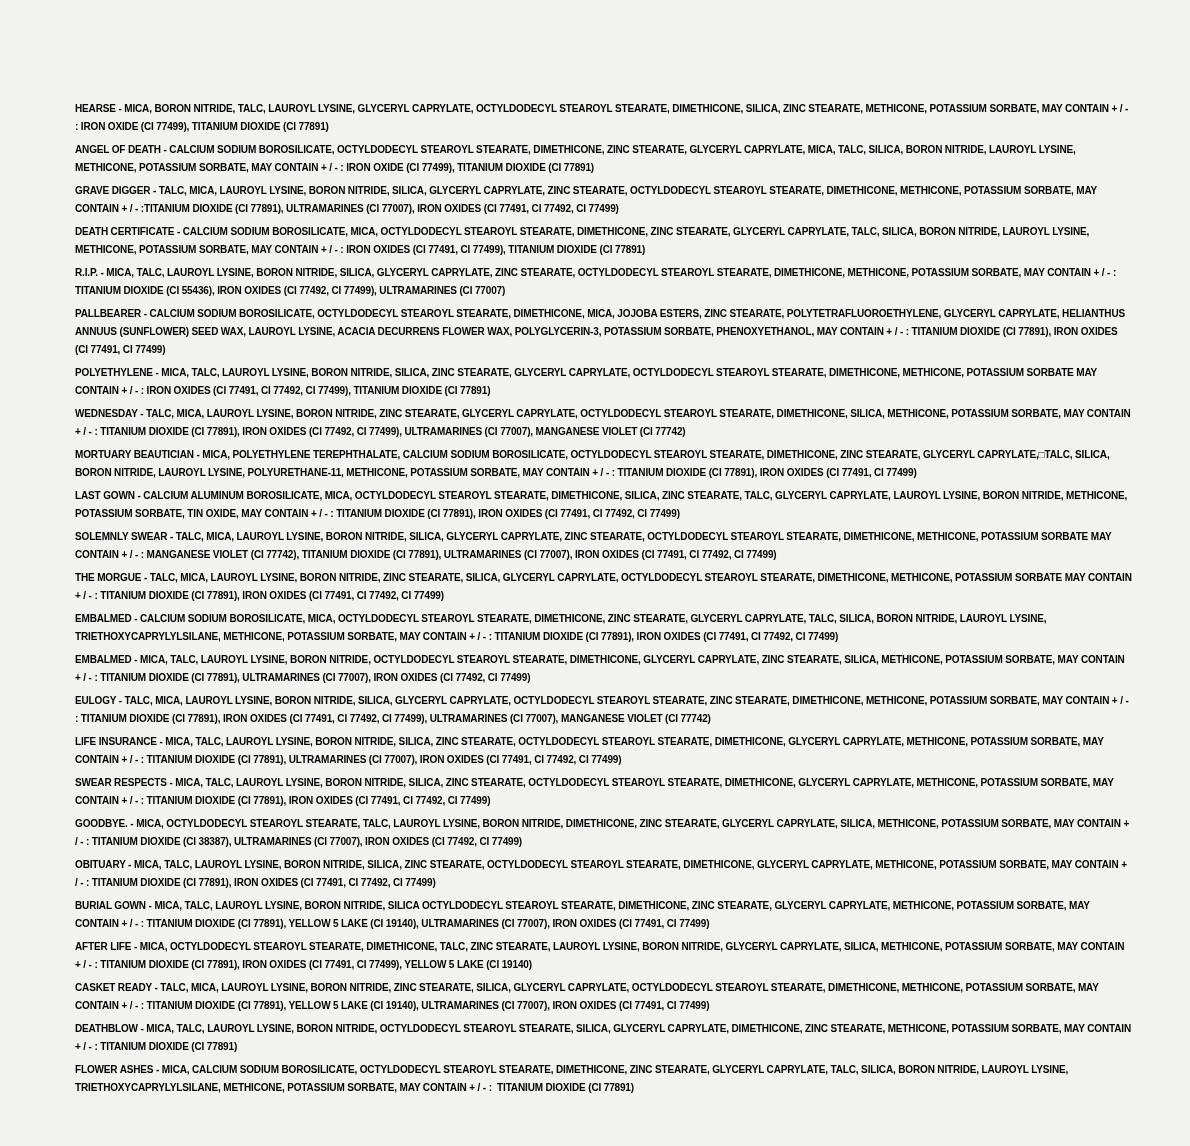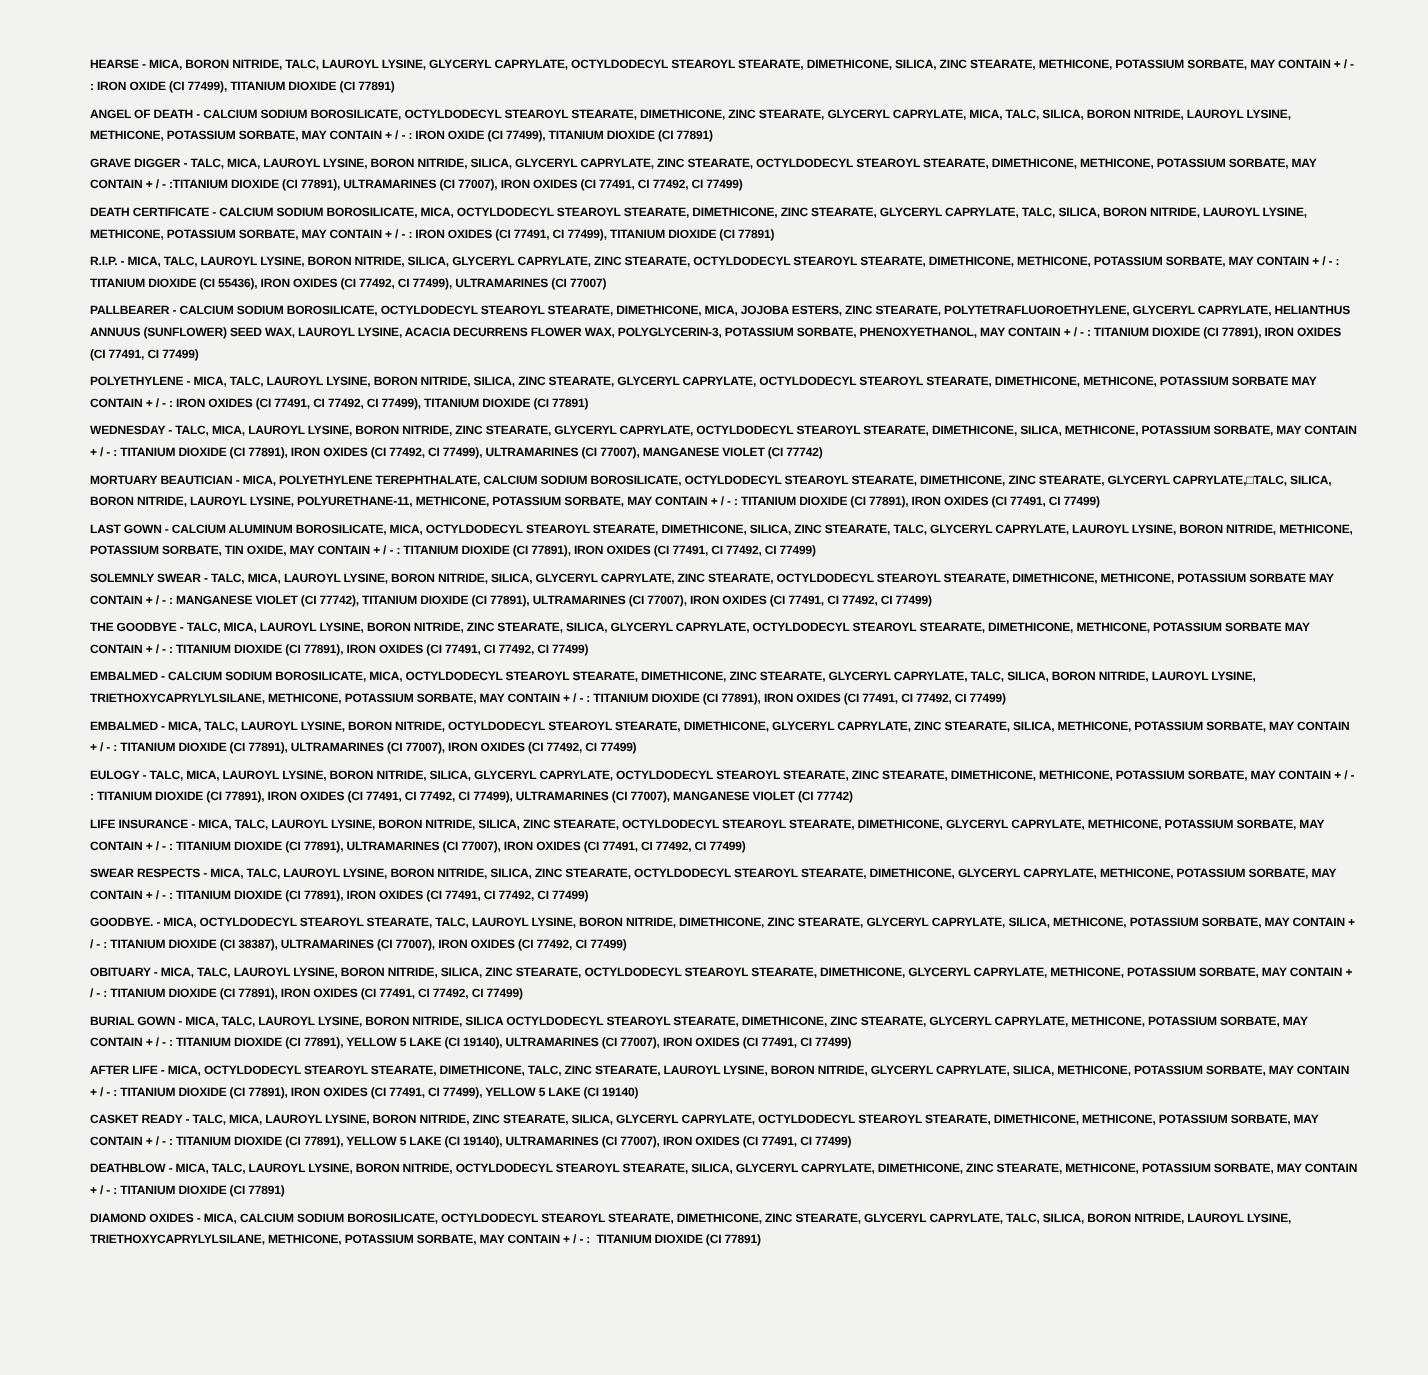--- a/index.html
+++ b/index.html
@@ -8,21 +8,21 @@
     background: #f2f2f1;
   }
   body {
     width: 1190px;
     height: 1146px;
     overflow: hidden;
   }
   .sheet {
     box-sizing: border-box;
     width: 1190px;
-    padding: 46px 58px 0 75px;
+    padding: 100px 58px 0 75px;
   }
   .entry {
     font-family: "Liberation Sans", sans-serif;
     font-weight: bold;
     font-size: 10px;
     line-height: 18px;
     letter-spacing: -0.15px;
     color: #000000;
     margin: 0 0 5px 0;
     white-space: pre-wrap;
@@ -36,26 +36,26 @@
     <p class="entry"><span>ANGEL OF DEATH</span><span> - </span><span>CALCIUM SODIUM BOROSILICATE, OCTYLDODECYL STEAROYL STEARATE, DIMETHICONE, ZINC STEARATE, GLYCERYL CAPRYLATE, MICA, TALC, SILICA, BORON NITRIDE, LAUROYL LYSINE, METHICONE, POTASSIUM SORBATE, MAY CONTAIN + / - : IRON OXIDE (CI 77499), TITANIUM DIOXIDE (CI 77891)</span></p>
     <p class="entry"><span>GRAVE DIGGER</span><span> - </span><span>TALC, MICA, LAUROYL LYSINE, BORON NITRIDE, SILICA, GLYCERYL CAPRYLATE, ZINC STEARATE, OCTYLDODECYL STEAROYL STEARATE, DIMETHICONE, METHICONE, POTASSIUM SORBATE, MAY CONTAIN + / - :TITANIUM DIOXIDE (CI 77891), ULTRAMARINES (CI 77007), IRON OXIDES (CI 77491, CI 77492, CI 77499)</span></p>
     <p class="entry"><span>DEATH CERTIFICATE</span><span> - </span><span>CALCIUM SODIUM BOROSILICATE, MICA, OCTYLDODECYL STEAROYL STEARATE, DIMETHICONE, ZINC STEARATE, GLYCERYL CAPRYLATE, TALC, SILICA, BORON NITRIDE, LAUROYL LYSINE, METHICONE, POTASSIUM SORBATE, MAY CONTAIN + / - : IRON OXIDES (CI 77491, CI 77499), TITANIUM DIOXIDE (CI 77891)</span></p>
     <p class="entry"><span>R.I.P.</span><span> - </span><span>MICA, TALC, LAUROYL LYSINE, BORON NITRIDE, SILICA, GLYCERYL CAPRYLATE, ZINC STEARATE, OCTYLDODECYL STEAROYL STEARATE, DIMETHICONE, METHICONE, POTASSIUM SORBATE, MAY CONTAIN + / - : TITANIUM DIOXIDE (CI 55436), IRON OXIDES (CI 77492, CI 77499), ULTRAMARINES (CI 77007)</span></p>
     <p class="entry"><span>PALLBEARER</span><span> - </span><span>CALCIUM SODIUM BOROSILICATE, OCTYLDODECYL STEAROYL STEARATE, DIMETHICONE, MICA, JOJOBA ESTERS, ZINC STEARATE, POLYTETRAFLUOROETHYLENE, GLYCERYL CAPRYLATE, HELIANTHUS ANNUUS (SUNFLOWER) SEED WAX, LAUROYL LYSINE, ACACIA DECURRENS FLOWER WAX, POLYGLYCERIN-3, POTASSIUM SORBATE, PHENOXYETHANOL, MAY CONTAIN + / - : TITANIUM DIOXIDE (CI 77891), IRON OXIDES (CI 77491, CI 77499)</span></p>
     <p class="entry"><span>POLYETHYLENE</span><span> - </span><span>MICA, TALC, LAUROYL LYSINE, BORON NITRIDE, SILICA, ZINC STEARATE, GLYCERYL CAPRYLATE, OCTYLDODECYL STEAROYL STEARATE, DIMETHICONE, METHICONE, POTASSIUM SORBATE MAY CONTAIN + / - : IRON OXIDES (CI 77491, CI 77492, CI 77499), TITANIUM DIOXIDE (CI 77891)</span></p>
     <p class="entry"><span>WEDNESDAY</span><span> - </span><span>TALC, MICA, LAUROYL LYSINE, BORON NITRIDE, ZINC STEARATE, GLYCERYL CAPRYLATE, OCTYLDODECYL STEAROYL STEARATE, DIMETHICONE, SILICA, METHICONE, POTASSIUM SORBATE, MAY CONTAIN + / - : TITANIUM DIOXIDE (CI 77891), IRON OXIDES (CI 77492, CI 77499), ULTRAMARINES (CI 77007), MANGANESE VIOLET (CI 77742)</span></p>
     <p class="entry"><span>MORTUARY BEAUTICIAN</span><span> - </span><span>MICA, POLYETHYLENE TEREPHTHALATE, CALCIUM SODIUM BOROSILICATE, OCTYLDODECYL STEAROYL STEARATE, DIMETHICONE, ZINC STEARATE, GLYCERYL CAPRYLATE,□TALC, SILICA, BORON NITRIDE, LAUROYL LYSINE, POLYURETHANE-11, METHICONE, POTASSIUM SORBATE, MAY CONTAIN + / - : TITANIUM DIOXIDE (CI 77891), IRON OXIDES (CI 77491, CI 77499)</span></p>
     <p class="entry"><span>LAST GOWN</span><span> - </span><span>CALCIUM ALUMINUM BOROSILICATE, MICA, OCTYLDODECYL STEAROYL STEARATE, DIMETHICONE, SILICA, ZINC STEARATE, TALC, GLYCERYL CAPRYLATE, LAUROYL LYSINE, BORON NITRIDE, METHICONE, POTASSIUM SORBATE, TIN OXIDE, MAY CONTAIN + / - : TITANIUM DIOXIDE (CI 77891), IRON OXIDES (CI 77491, CI 77492, CI 77499)</span></p>
     <p class="entry"><span>SOLEMNLY SWEAR</span><span> - </span><span>TALC, MICA, LAUROYL LYSINE, BORON NITRIDE, SILICA, GLYCERYL CAPRYLATE, ZINC STEARATE, OCTYLDODECYL STEAROYL STEARATE, DIMETHICONE, METHICONE, POTASSIUM SORBATE MAY CONTAIN + / - : MANGANESE VIOLET (CI 77742), TITANIUM DIOXIDE (CI 77891), ULTRAMARINES (CI 77007), IRON OXIDES (CI 77491, CI 77492, CI 77499)</span></p>
-    <p class="entry"><span>THE GOODBYE</span><span> - </span><span>TALC, MICA, LAUROYL LYSINE, BORON NITRIDE, ZINC STEARATE, SILICA, GLYCERYL CAPRYLATE, OCTYLDODECYL STEAROYL STEARATE, DIMETHICONE, METHICONE, POTASSIUM SORBATE MAY CONTAIN + / - : TITANIUM DIOXIDE (CI 77891), IRON OXIDES (CI 77491, CI 77492, CI 77499)</span></p>
+    <p class="entry"><span>THE MORGUE</span><span> - </span><span>TALC, MICA, LAUROYL LYSINE, BORON NITRIDE, ZINC STEARATE, SILICA, GLYCERYL CAPRYLATE, OCTYLDODECYL STEAROYL STEARATE, DIMETHICONE, METHICONE, POTASSIUM SORBATE MAY CONTAIN + / - : TITANIUM DIOXIDE (CI 77891), IRON OXIDES (CI 77491, CI 77492, CI 77499)</span></p>
     <p class="entry"><span>EMBALMED</span><span> - </span><span>CALCIUM SODIUM BOROSILICATE, MICA, OCTYLDODECYL STEAROYL STEARATE, DIMETHICONE, ZINC STEARATE, GLYCERYL CAPRYLATE, TALC, SILICA, BORON NITRIDE, LAUROYL LYSINE, TRIETHOXYCAPRYLYLSILANE, METHICONE, POTASSIUM SORBATE, MAY CONTAIN + / - : TITANIUM DIOXIDE (CI 77891), IRON OXIDES (CI 77491, CI 77492, CI 77499)</span></p>
     <p class="entry"><span>EMBALMED</span><span> - </span><span>MICA, TALC, LAUROYL LYSINE, BORON NITRIDE, OCTYLDODECYL STEAROYL STEARATE, DIMETHICONE, GLYCERYL CAPRYLATE, ZINC STEARATE, SILICA, METHICONE, POTASSIUM SORBATE, MAY CONTAIN + / - : TITANIUM DIOXIDE (CI 77891), ULTRAMARINES (CI 77007), IRON OXIDES (CI 77492, CI 77499)</span></p>
     <p class="entry"><span>EULOGY</span><span> - </span><span>TALC, MICA, LAUROYL LYSINE, BORON NITRIDE, SILICA, GLYCERYL CAPRYLATE, OCTYLDODECYL STEAROYL STEARATE, ZINC STEARATE, DIMETHICONE, METHICONE, POTASSIUM SORBATE, MAY CONTAIN + / - : TITANIUM DIOXIDE (CI 77891), IRON OXIDES (CI 77491, CI 77492, CI 77499), ULTRAMARINES (CI 77007), MANGANESE VIOLET (CI 77742)</span></p>
     <p class="entry"><span>LIFE INSURANCE</span><span> - </span><span>MICA, TALC, LAUROYL LYSINE, BORON NITRIDE, SILICA, ZINC STEARATE, OCTYLDODECYL STEAROYL STEARATE, DIMETHICONE, GLYCERYL CAPRYLATE, METHICONE, POTASSIUM SORBATE, MAY CONTAIN + / - : TITANIUM DIOXIDE (CI 77891), ULTRAMARINES (CI 77007), IRON OXIDES (CI 77491, CI 77492, CI 77499)</span></p>
     <p class="entry"><span>SWEAR RESPECTS</span><span> - </span><span>MICA, TALC, LAUROYL LYSINE, BORON NITRIDE, SILICA, ZINC STEARATE, OCTYLDODECYL STEAROYL STEARATE, DIMETHICONE, GLYCERYL CAPRYLATE, METHICONE, POTASSIUM SORBATE, MAY CONTAIN + / - : TITANIUM DIOXIDE (CI 77891), IRON OXIDES (CI 77491, CI 77492, CI 77499)</span></p>
     <p class="entry"><span>GOODBYE.</span><span> - </span><span>MICA, OCTYLDODECYL STEAROYL STEARATE, TALC, LAUROYL LYSINE, BORON NITRIDE, DIMETHICONE, ZINC STEARATE, GLYCERYL CAPRYLATE, SILICA, METHICONE, POTASSIUM SORBATE, MAY CONTAIN + / - : TITANIUM DIOXIDE (CI 38387), ULTRAMARINES (CI 77007), IRON OXIDES (CI 77492, CI 77499)</span></p>
     <p class="entry"><span>OBITUARY</span><span> - </span><span>MICA, TALC, LAUROYL LYSINE, BORON NITRIDE, SILICA, ZINC STEARATE, OCTYLDODECYL STEAROYL STEARATE, DIMETHICONE, GLYCERYL CAPRYLATE, METHICONE, POTASSIUM SORBATE, MAY CONTAIN + / - : TITANIUM DIOXIDE (CI 77891), IRON OXIDES (CI 77491, CI 77492, CI 77499)</span></p>
     <p class="entry"><span>BURIAL GOWN</span><span> - </span><span>MICA, TALC, LAUROYL LYSINE, BORON NITRIDE, SILICA OCTYLDODECYL STEAROYL STEARATE, DIMETHICONE, ZINC STEARATE, GLYCERYL CAPRYLATE, METHICONE, POTASSIUM SORBATE, MAY CONTAIN + / - : TITANIUM DIOXIDE (CI 77891), YELLOW 5 LAKE (CI 19140), ULTRAMARINES (CI 77007), IRON OXIDES (CI 77491, CI 77499)</span></p>
     <p class="entry"><span>AFTER LIFE</span><span> - </span><span>MICA, OCTYLDODECYL STEAROYL STEARATE, DIMETHICONE, TALC, ZINC STEARATE, LAUROYL LYSINE, BORON NITRIDE, GLYCERYL CAPRYLATE, SILICA, METHICONE, POTASSIUM SORBATE, MAY CONTAIN + / - : TITANIUM DIOXIDE (CI 77891), IRON OXIDES (CI 77491, CI 77499), YELLOW 5 LAKE (CI 19140)</span></p>
     <p class="entry"><span>CASKET READY</span><span> - </span><span>TALC, MICA, LAUROYL LYSINE, BORON NITRIDE, ZINC STEARATE, SILICA, GLYCERYL CAPRYLATE, OCTYLDODECYL STEAROYL STEARATE, DIMETHICONE, METHICONE, POTASSIUM SORBATE, MAY CONTAIN + / - : TITANIUM DIOXIDE (CI 77891), YELLOW 5 LAKE (CI 19140), ULTRAMARINES (CI 77007), IRON OXIDES (CI 77491, CI 77499)</span></p>
     <p class="entry"><span>DEATHBLOW</span><span> - </span><span>MICA, TALC, LAUROYL LYSINE, BORON NITRIDE, OCTYLDODECYL STEAROYL STEARATE, SILICA, GLYCERYL CAPRYLATE, DIMETHICONE, ZINC STEARATE, METHICONE, POTASSIUM SORBATE, MAY CONTAIN + / - : TITANIUM DIOXIDE (CI 77891)</span></p>
-    <p class="entry"><span>DIAMOND OXIDES</span><span> - </span><span>MICA, CALCIUM SODIUM BOROSILICATE, OCTYLDODECYL STEAROYL STEARATE, DIMETHICONE, ZINC STEARATE, GLYCERYL CAPRYLATE, TALC, SILICA, BORON NITRIDE, LAUROYL LYSINE, TRIETHOXYCAPRYLYLSILANE, METHICONE, POTASSIUM SORBATE, MAY CONTAIN + / - :  TITANIUM DIOXIDE (CI 77891)</span></p>
+    <p class="entry"><span>FLOWER ASHES</span><span> - </span><span>MICA, CALCIUM SODIUM BOROSILICATE, OCTYLDODECYL STEAROYL STEARATE, DIMETHICONE, ZINC STEARATE, GLYCERYL CAPRYLATE, TALC, SILICA, BORON NITRIDE, LAUROYL LYSINE, TRIETHOXYCAPRYLYLSILANE, METHICONE, POTASSIUM SORBATE, MAY CONTAIN + / - :  TITANIUM DIOXIDE (CI 77891)</span></p>
   </main>
 
 </body></html>

